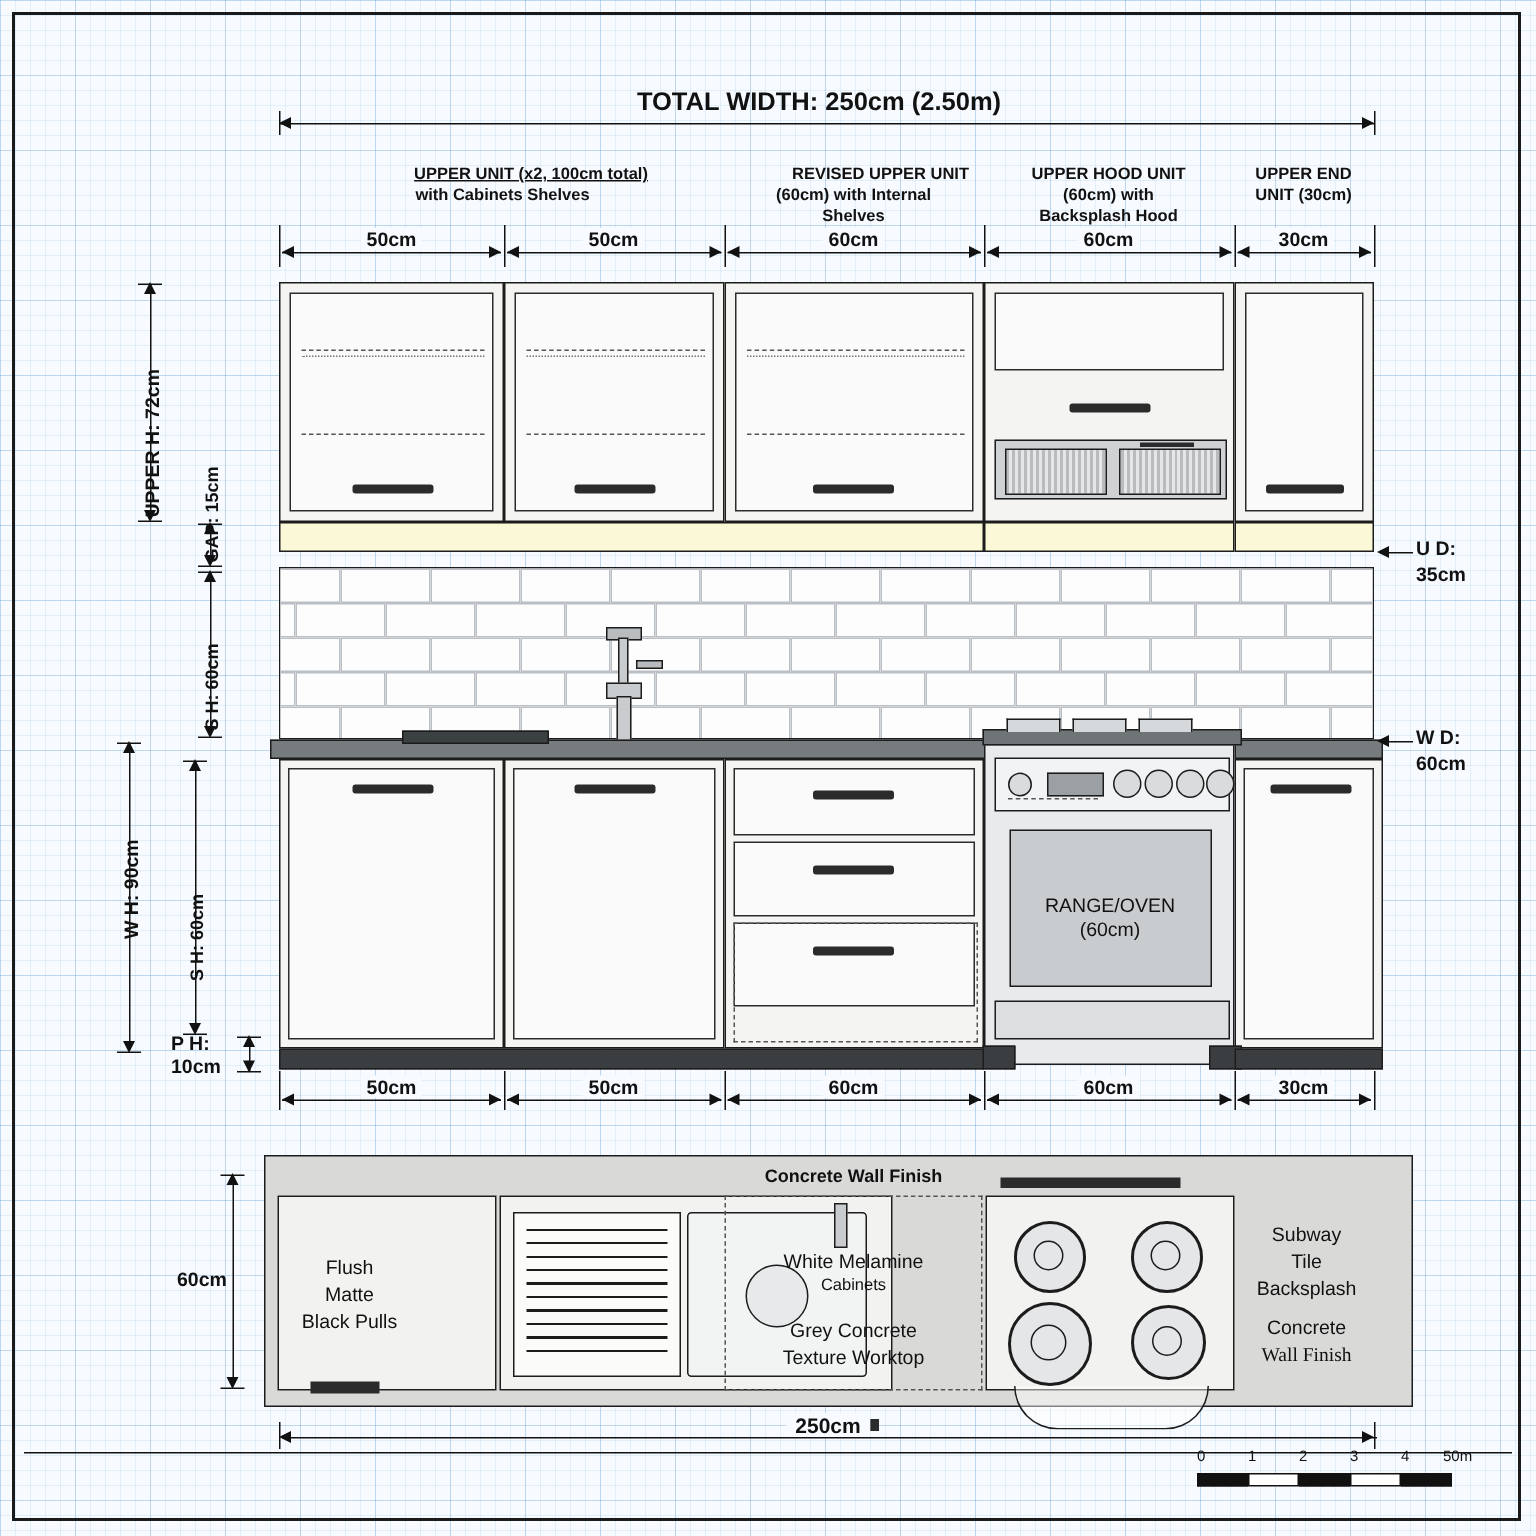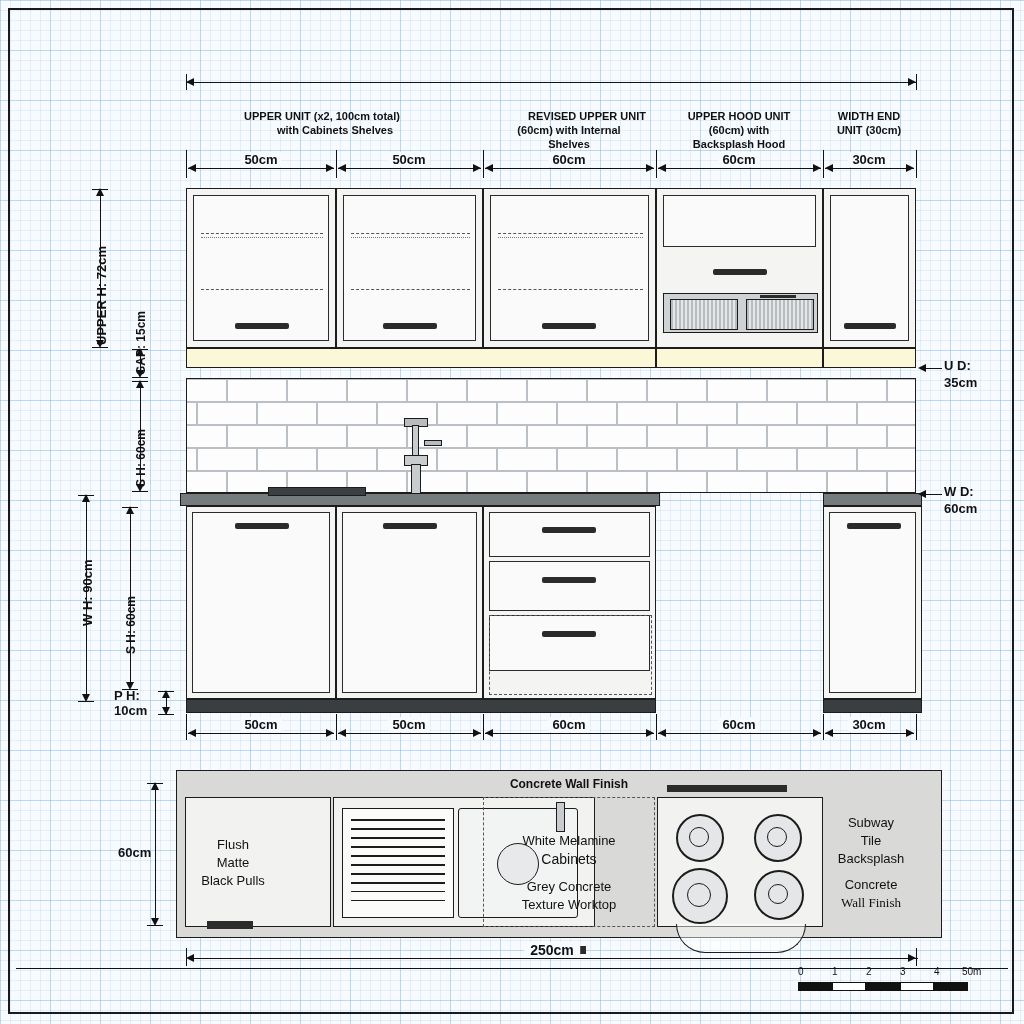--- a/index.html
+++ b/index.html
@@ -51,42 +51,43 @@
   .sb{position:absolute;height:9px;border:1px solid #111;box-sizing:border-box;}
   .divider{position:absolute;border-top:1.6px solid #111;height:0;}
   .dashedbox{position:absolute;border:1.2px dashed #555;box-sizing:border-box;}
 </style>
 </head>
 <body>
 
 <div id="stage">
   <div id="frame"></div>
 
+  <div class="txt ctr b" style="left:546px;top:58px;font-size:17px;">TOTAL WIDTH: 250cm (2.50m)</div>
   <div class="dimline" style="left:186px;top:82px;width:730px;"></div>
   <div class="arrowL" style="left:186px;top:78px;"></div>
   <div class="arrowR" style="left:908px;top:78px;"></div>
   <div class="dimvert" style="left:186px;top:74px;height:16px;"></div>
   <div class="dimvert" style="left:916px;top:74px;height:16px;"></div>
 
   <div>
-    <div class="txt ctr b" style="left:322px;top:110px;font-size:11px;">UPPER UNIT (x2, 100cm total)</div>
+    <div class="txt ctr b" style="left:354px;top:110px;font-size:11px;text-decoration:underline;">UPPER UNIT (x2, 100cm total)</div>
     <div class="txt ctr b" style="left:335px;top:124px;font-size:11px;">with Cabinets Shelves</div>
   </div>
   <div>
     <div class="txt ctr b" style="left:569px;top:110px;font-size:11px;padding-left:36px;">REVISED UPPER UNIT</div>
     <div class="txt ctr b" style="left:569px;top:124px;font-size:11px;">(60cm) with Internal</div>
     <div class="txt ctr b" style="left:569px;top:138px;font-size:11px;">Shelves</div>
   </div>
   <div>
     <div class="txt ctr b" style="left:739px;top:110px;font-size:11px;">UPPER HOOD UNIT</div>
     <div class="txt ctr b" style="left:739px;top:124px;font-size:11px;">(60cm) with</div>
     <div class="txt ctr b" style="left:739px;top:138px;font-size:11px;">Backsplash Hood</div>
   </div>
   <div>
-    <div class="txt ctr b" style="left:869px;top:110px;font-size:11px;">WIDTH END</div>
+    <div class="txt ctr b" style="left:869px;top:110px;font-size:11px;">UPPER END</div>
     <div class="txt ctr b" style="left:869px;top:124px;font-size:11px;">UNIT (30cm)</div>
   </div>
 
   <div>
 
     <div class="dimvert" style="left:186px;top:150px;height:28px;"></div>
     <div class="dimvert" style="left:336px;top:150px;height:28px;"></div>
     <div class="dimvert" style="left:483px;top:150px;height:28px;"></div>
     <div class="dimvert" style="left:656px;top:150px;height:28px;"></div>
     <div class="dimvert" style="left:823px;top:150px;height:28px;"></div>
@@ -260,20 +261,43 @@
     <div class="panel" style="left:5px;top:108px;right:5px;height:56px;"></div>
     <div class="pull" style="left:58px;top:124px;width:54px;"></div>
     <div class="dashedbox" style="left:5px;top:108px;width:163px;height:80px;"></div>
   </div>
 
   <div class="cab" style="left:823px;top:506px;width:99px;height:193px;">
     <div class="panel" style="left:5px;top:5px;right:5px;bottom:5px;"></div>
     <div class="pull" style="left:23px;top:16px;width:54px;"></div>
   </div>
 
+  <div class="rangebody" style="left:656px;top:490px;width:167px;height:220px;">
+    <div style="position:absolute;left:-2px;top:-5px;width:171px;height:9px;background:#6f7477;border:1.6px solid #1c1c1c;"></div>
+
+    <div style="position:absolute;left:14px;top:-12px;width:34px;height:8px;border:1.4px solid #1c1c1c;border-bottom:none;background:#d6d9db;"></div>
+    <div style="position:absolute;left:58px;top:-12px;width:34px;height:8px;border:1.4px solid #1c1c1c;border-bottom:none;background:#d6d9db;"></div>
+    <div style="position:absolute;left:102px;top:-12px;width:34px;height:8px;border:1.4px solid #1c1c1c;border-bottom:none;background:#d6d9db;"></div>
+
+    <div style="position:absolute;left:6px;top:14px;width:155px;height:34px;background:#f2f3f4;border:1.2px solid #1c1c1c;">
+      <div style="position:absolute;left:34px;top:9px;width:36px;height:14px;background:#9aa0a3;border:1.2px solid #1c1c1c;"></div>
+      <div class="knob" style="left:8px;top:9px;width:14px;height:14px;"></div>
+      <div class="knob" style="left:78px;top:7px;width:17px;height:17px;"></div>
+      <div class="knob" style="left:99px;top:7px;width:17px;height:17px;"></div>
+      <div class="knob" style="left:120px;top:7px;width:17px;height:17px;"></div>
+      <div class="knob" style="left:140px;top:7px;width:17px;height:17px;"></div>
+      <div style="position:absolute;left:8px;top:26px;width:60px;height:4px;border-top:1px dashed #555;"></div>
+    </div>
+    <div class="ovenwin" style="left:16px;top:62px;width:135px;height:105px;"></div>
+    <div class="txt ctr" style="left:83px;top:105px;font-size:13px;">RANGE/OVEN</div>
+    <div class="txt ctr" style="left:83px;top:121px;font-size:13px;">(60cm)</div>
+    <div style="position:absolute;left:6px;top:176px;width:155px;height:24px;background:#dcdedf;border:1.2px solid #1c1c1c;"></div>
+    <div style="position:absolute;left:-2px;top:206px;width:20px;height:14px;background:#3a3e40;border:1.2px solid #1c1c1c;"></div>
+    <div style="position:absolute;left:149px;top:206px;width:20px;height:14px;background:#3a3e40;border:1.2px solid #1c1c1c;"></div>
+  </div>
 
   <div class="plinth" style="left:186px;top:699px;width:470px;height:14px;"></div>
   <div class="plinth" style="left:823px;top:699px;width:99px;height:14px;"></div>
 
   <div>
     <div class="dimvert" style="left:186px;top:714px;height:26px;"></div>
     <div class="dimvert" style="left:336px;top:714px;height:26px;"></div>
     <div class="dimvert" style="left:483px;top:714px;height:26px;"></div>
     <div class="dimvert" style="left:656px;top:714px;height:26px;"></div>
     <div class="dimvert" style="left:823px;top:714px;height:26px;"></div>
@@ -385,21 +409,21 @@
       </div>
       <div style="position:absolute;left:124px;top:10px;width:118px;height:108px;border:1.6px solid #1c1c1c;background:#f2f3f3;border-radius:3px;">
         <div style="position:absolute;left:38px;top:34px;width:40px;height:40px;border:1.6px solid #1c1c1c;border-radius:50%;background:#e7e9ea;"></div>
       </div>
       <div style="position:absolute;left:222px;top:4px;width:7px;height:28px;background:#c9ccce;border:1.3px solid #1c1c1c;"></div>
       <div style="position:absolute;left:206px;top:148px;width:46px;height:8px;background:#2b2b2b;"></div>
     </div>
 
     <div class="dashedbox" style="left:306px;top:26px;width:172px;height:130px;"></div>
     <div class="txt ctr" style="left:392px;top:62px;font-size:13px;">White Melamine</div>
-    <div class="txt ctr" style="left:392px;top:80px;font-size:14px;text-align:right;">Cabinets</div>
+    <div class="txt ctr" style="left:392px;top:80px;font-size:11px;text-align:right;">Cabinets</div>
     <div class="txt ctr" style="left:392px;top:108px;font-size:13px;">Grey Concrete</div>
     <div class="txt ctr" style="left:392px;top:126px;font-size:13px;">Texture Worktop</div>
 
     <div class="txt ctr" style="left:56px;top:66px;font-size:13px;">Flush</div>
     <div class="txt ctr" style="left:56px;top:84px;font-size:13px;">Matte</div>
     <div class="txt ctr" style="left:56px;top:102px;font-size:13px;">Black Pulls</div>
 
     <div class="planin" style="left:480px;top:26px;width:166px;height:130px;">
       <div class="burner" style="left:18px;top:16px;width:44px;height:44px;">
         <div style="position:absolute;left:11px;top:11px;width:18px;height:18px;border-radius:50%;border:1.6px solid #1c1c1c;"></div>

